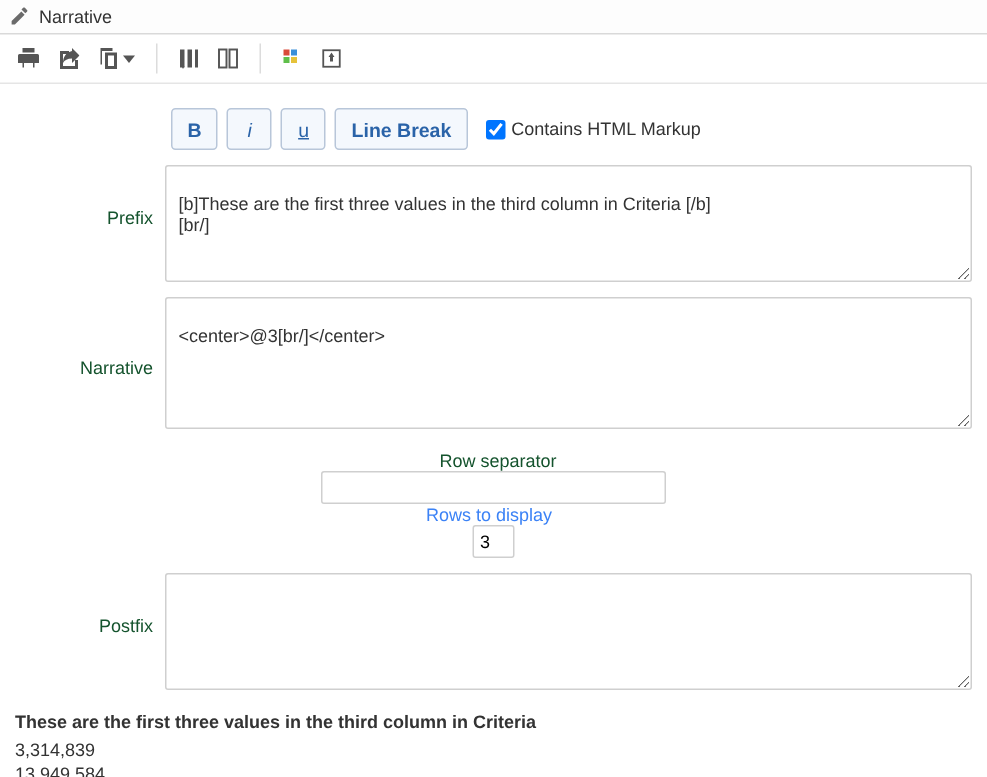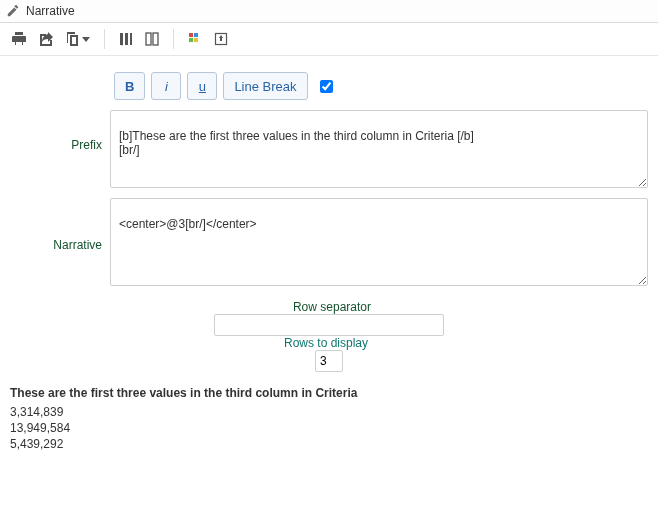--- a/index.html
+++ b/index.html
@@ -102,21 +102,21 @@
   }
   .inline-row .form-label { padding-top: 4px; }
   .inline-input {
     height: 22px;
     border: 1px solid #cfcfcf;
     border-radius: 2px;
     padding: 2px 6px;
     font-size: 12px;
   }
   .inline-spacer { flex: 1; }
-  .rows-label { color:#0f766e; font-size:12px; margin-right:6px; }
+  .rows-label { color:#3b82f6; font-size:12px; margin-right:6px; }
   .rows-input { width: 28px; height:22px; border:1px solid #cfcfcf; border-radius:2px; padding:2px 4px; font-size:12px; text-align:left;}
   .preview {
     padding: 2px 0 10px 0;
     font-size: 12px;
   }
   .preview-title { font-weight: bold; margin: 2px 0 4px 0; }
   .preview-vals { line-height: 1.35; }
 </style>
 </head>
 <body>
@@ -176,23 +176,24 @@
       </svg>
   </div>
 </div>
 
 <div class="editor-area">
 
   <div class="fmt-row">
     <div class="fmt-btn">B</div>
     <div class="fmt-btn italic">i</div>
     <div class="fmt-btn underline">u</div>
-    <div class="fmt-btn" style="font-weight:normal">Line Break</div>
+    <div class="fmt-btn" style="font-weight:bold">Line Break</div>
     <label class="chk-wrap">
       <input type="checkbox" id="chk-markup" checked="" style="">
+      <span>Contains HTML Markup</span>
     </label>
   </div>
 
   <div class="form-row">
     <div class="form-label">Prefix</div>
     <textarea class="big" id="ta-prefix" style="">[b]These are the first three values in the third column in Criteria [/b]
 [br/]</textarea>
   </div>
 
   <div class="form-row">
@@ -201,20 +202,24 @@
   </div>
 
   <div class="inline-row">
     <div class="form-label small-pad">Row separator</div>
     <input class="inline-input" style="width: 230px;" value="">
     <div class="inline-spacer"></div>
     <span class="rows-label">Rows to display</span>
     <input class="rows-input" value="3" style="">
   </div>
 
+  <div class="form-row">
+    <div class="form-label">Postfix</div>
+    <textarea class="big" id="ta-postfix" style=""></textarea>
+  </div>
 
   <div class="preview">
     <div class="preview-title">These are the first three values in the third column in Criteria</div>
     <div class="preview-vals">
       <div>3,314,839</div>
       <div>13,949,584</div>
       <div>5,439,292</div>
     </div>
   </div>
 

